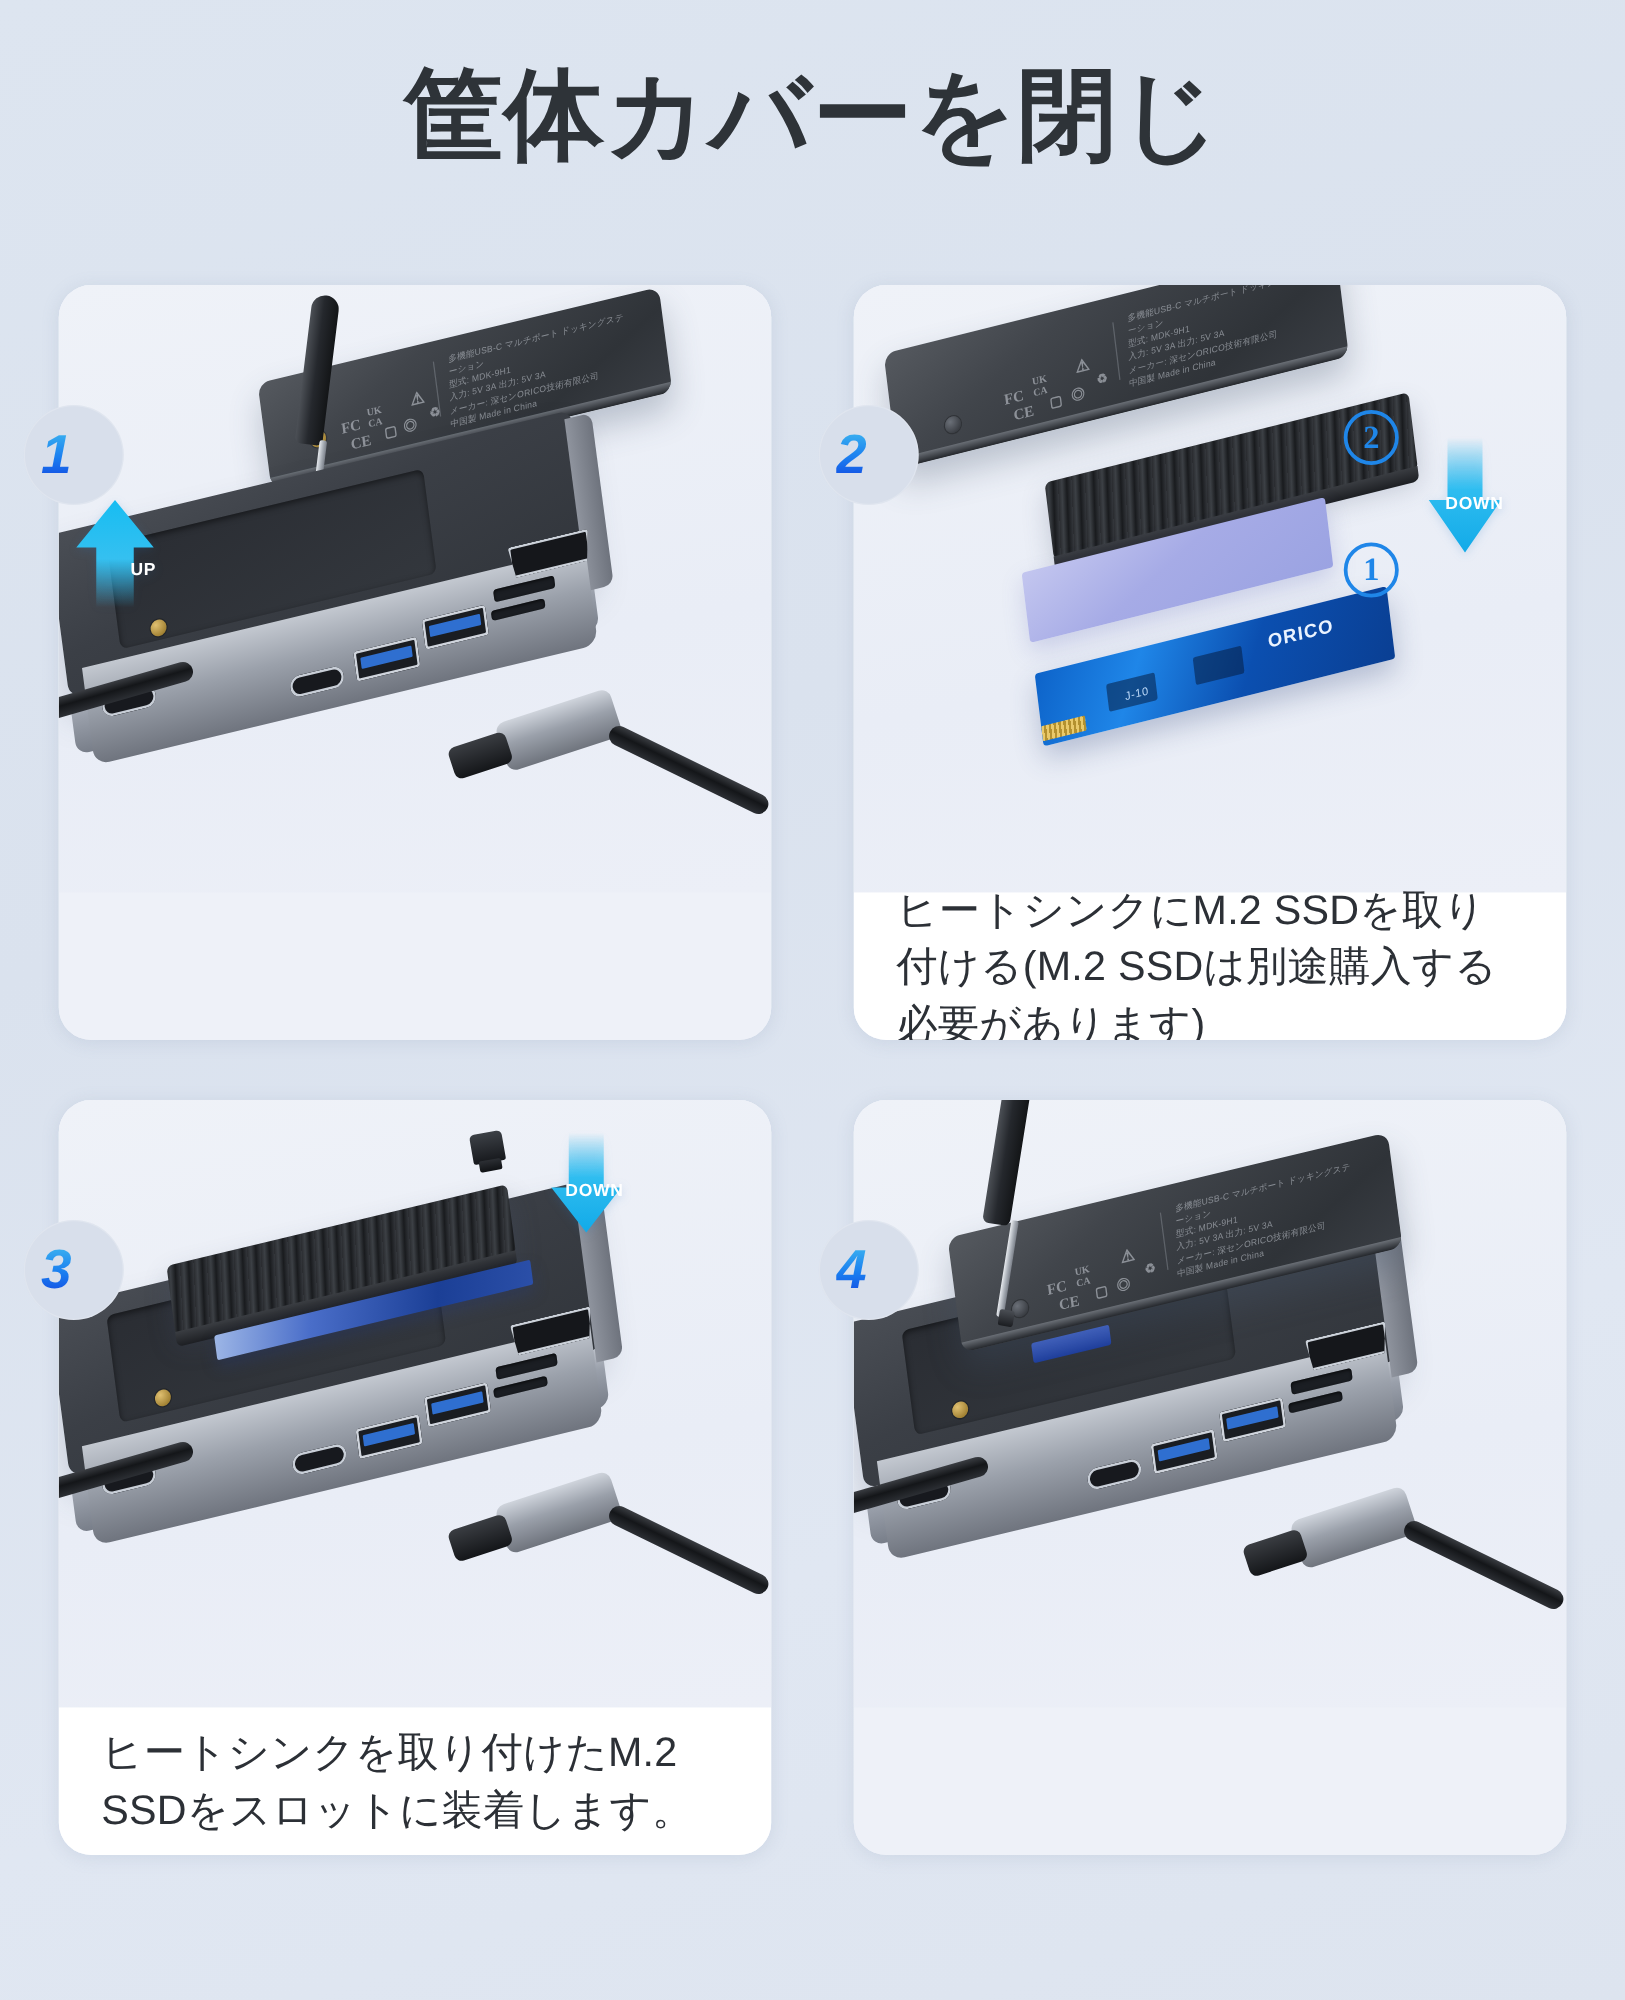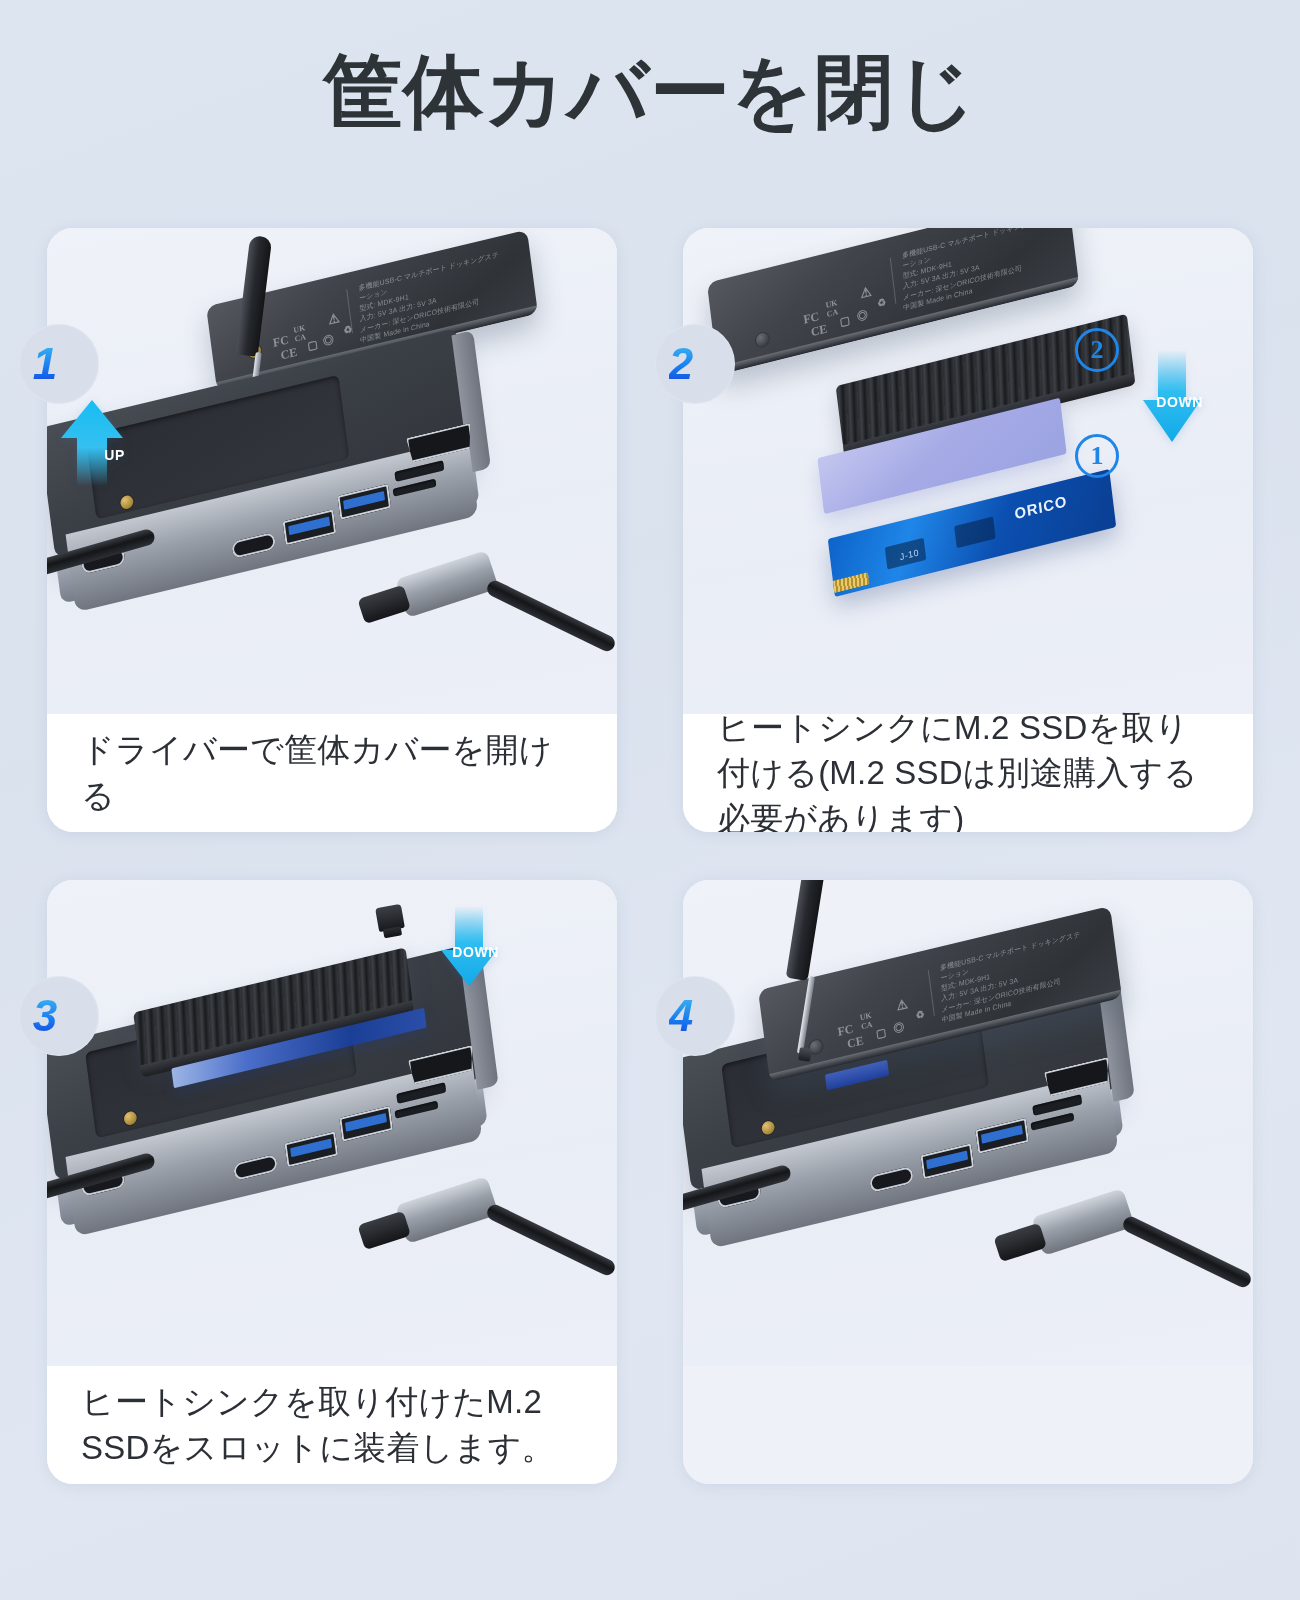--- a/index.html
+++ b/index.html
@@ -492,23 +492,20 @@
           </div>
           <div class="plug" style="left:352px; top:336px; transform: rotate(-18deg);">
             <div class="neck"></div>
           </div>
           <div class="cable" style="left:434px; top:380px;">
             <div class="wire" style="left:0; top:0; width:140px; transform: rotate(26deg);"></div>
           </div>
         </div>
       </div>
 
-      <div class="caption-area">
-        <p class="caption-text">ドライバーで筐体カバーを開ける</p>
-      </div>
     </div>
 
     <div class="num-badge">
       <span class="digit">1</span>
     </div>
   </div>
 
   <div class="step-card">
     <div class="card-clip">
       <div class="illustration">

